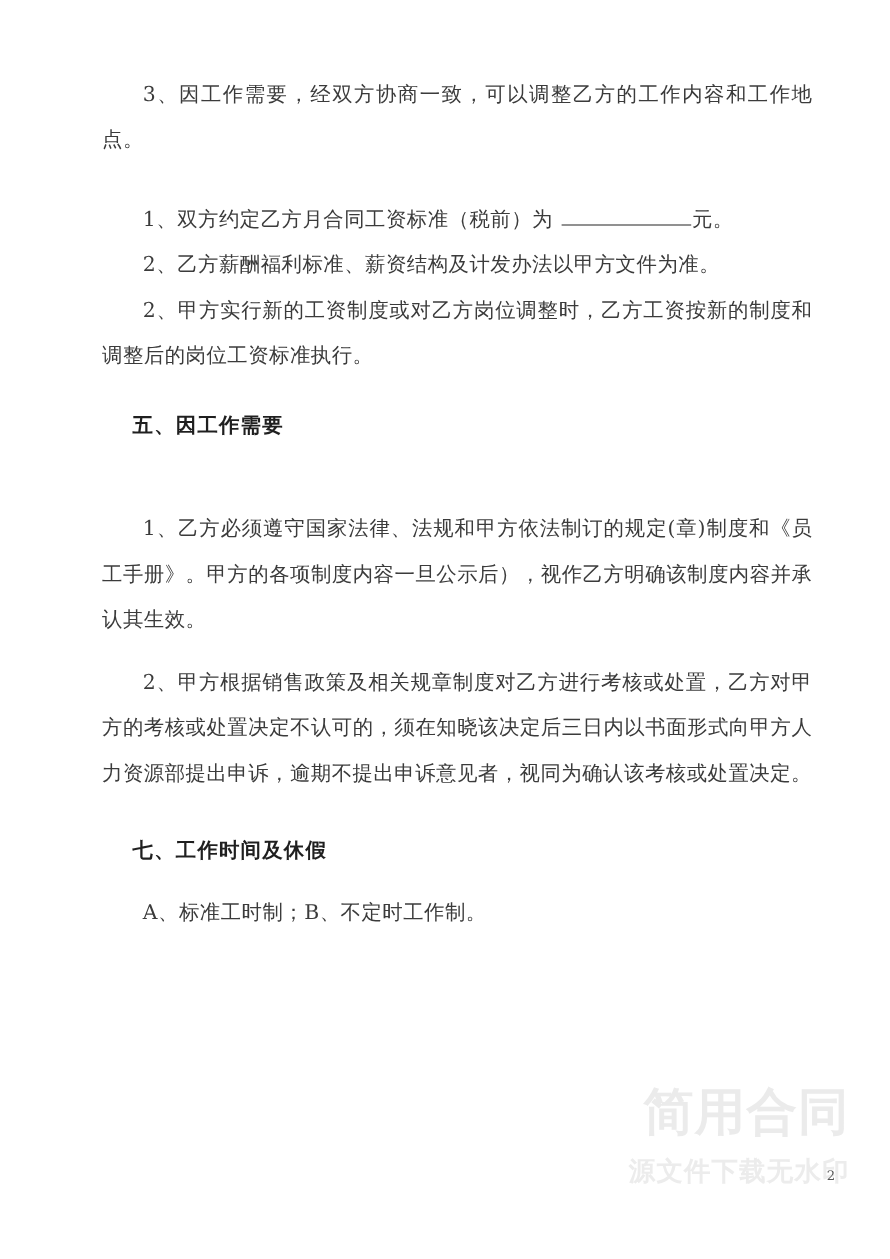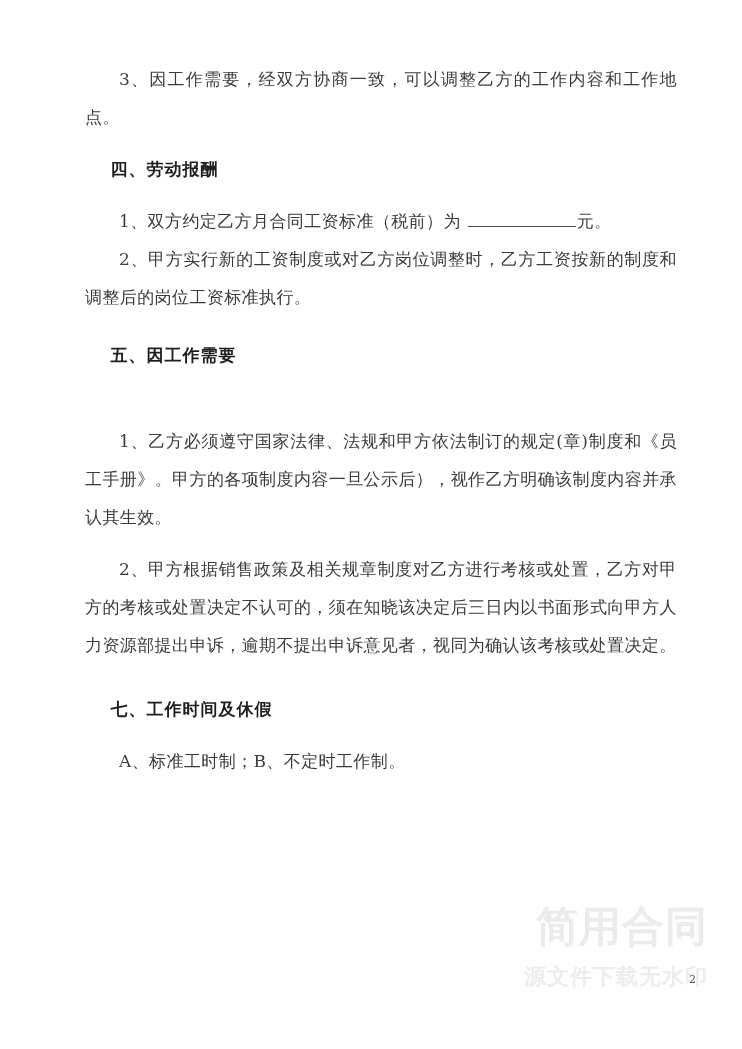--- a/index.html
+++ b/index.html
@@ -105,28 +105,28 @@
 <body>
 
 <div id="page">
 
   <div id="content">
 
     <p class="p">3、因工作需要，经双方协商一致，可以调整乙方的工作内容和工作地点。</p>
 
     <div class="gap-sm"></div>
 
-    <p class="h">四、劳动报酬</p>
 
     <div class="gap-sm"></div>
 
     <p class="p">
       <span>1、双方约定乙方月合同工资标准（税前）为 </span><span class="blank w-lg"></span><span>元。</span>
     </p>
 
+    <p class="p">2、乙方薪酬福利标准、薪资结构及计发办法以甲方文件为准。</p>
 
     <p class="p">2、甲方实行新的工资制度或对乙方岗位调整时，乙方工资按新的制度和调整后的岗位工资标准执行。</p>
 
     <div class="gap-md"></div>
 
     <p class="h">五、因工作需要</p>
 
     <div class="gap-sm"></div>
 
 

